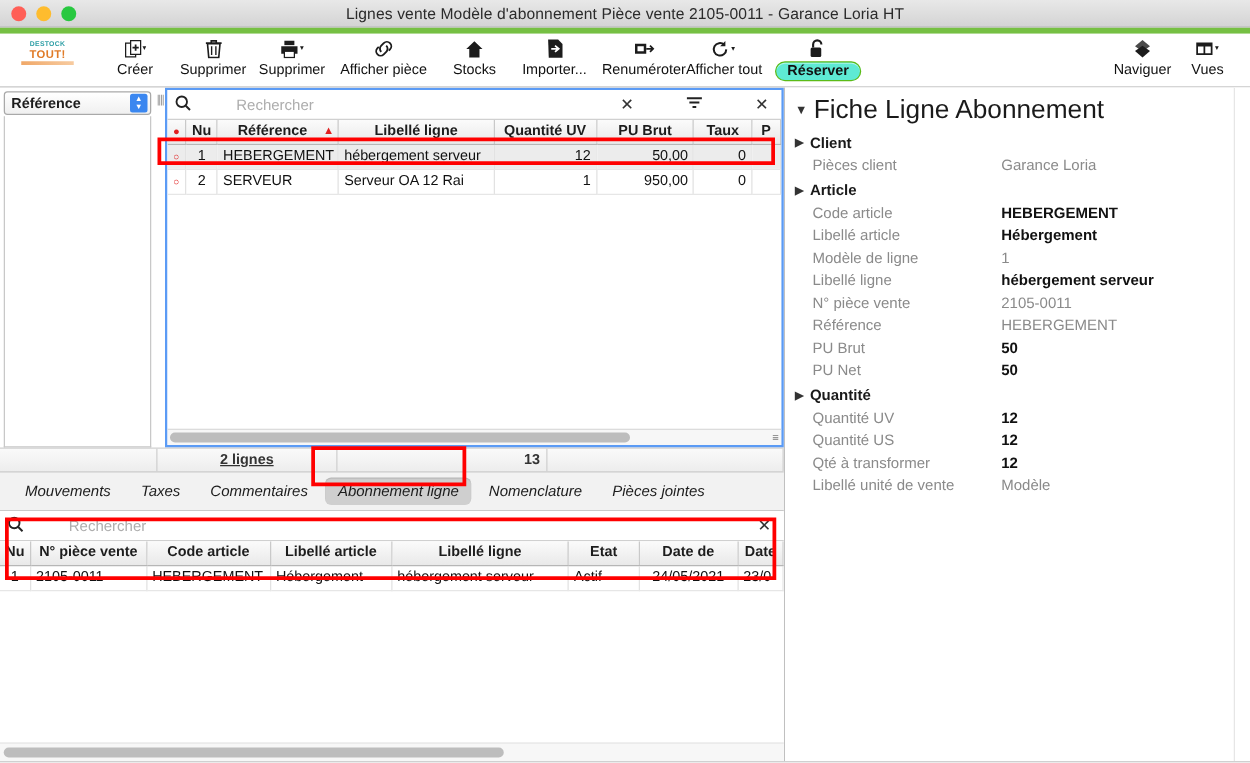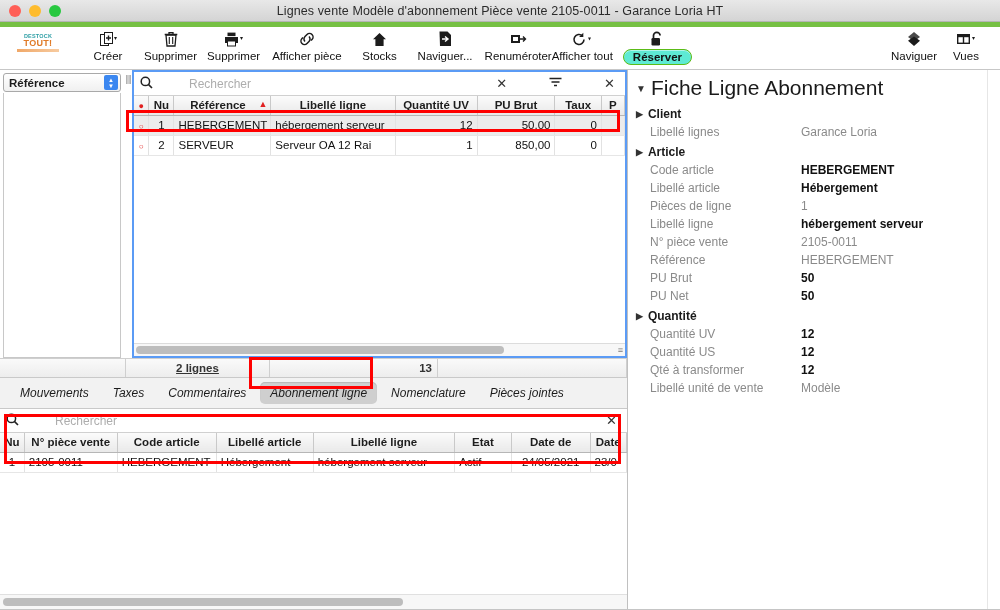--- a/index.html
+++ b/index.html
@@ -250,21 +250,21 @@
       <div class="tblabel">Stocks</div>
     </div>
 
     <div class="tbitem" style="margin-left:12px">
       <div class="tbicon">
         <svg width="14" height="16" viewBox="0 0 14 16">
             <path d="M1.5 0.6h8l3.5 3.5v11h-11z" fill="#1c1c1c"></path>
             <path d="M4 8h6M7 5.5l3 2.5-3 2.5" stroke="#fff" stroke-width="1.4" fill="none"></path>
           </svg>
       </div>
-      <div class="tblabel">Naviguer...</div>
+      <div class="tblabel">Importer...</div>
     </div>
 
     <div class="tbitem" style="margin-left:12px">
       <div class="tbicon">
         <svg width="17" height="14" viewBox="0 0 17 14">
             <rect x="1" y="3" width="9" height="8" fill="#1c1c1c"></rect>
             <rect x="3" y="5" width="5" height="4" fill="#fff"></rect>
             <path d="M10 7h5M13 4.5l2.5 2.5-2.5 2.5" stroke="#1c1c1c" stroke-width="1.4" fill="none"></path>
           </svg>
       </div>
@@ -391,21 +391,21 @@
                   <td class="num">50,00</td>
                   <td class="num">0</td>
                   <td></td>
                 </tr>
                 <tr>
                   <td class="ctr"><span style="color:#e12020;font-size:8px">○</span></td>
                   <td class="ctr">2</td>
                   <td>SERVEUR</td>
                   <td>Serveur OA 12 Rai</td>
                   <td class="num">1</td>
-                  <td class="num">850,00</td>
+                  <td class="num">950,00</td>
                   <td class="num">0</td>
                   <td></td>
                 </tr>
               </tbody>
             </table>
           </div>
 
           <div class="hscroll">
             <div class="hthumb" style="width:368px"></div>
             <span class="resizer">≡</span>
@@ -491,38 +491,38 @@
         <div class="rp-title">
           <span class="tri-d">▼</span>
           <span>Fiche Ligne Abonnement</span>
         </div>
 
         <div class="grp">
           <span class="tri-r">▶</span>
           <span>Client</span>
         </div>
         <div class="fld">
-          <span class="k">Libellé lignes</span>
+          <span class="k">Pièces client</span>
           <span class="v">Garance Loria</span>
         </div>
 
         <div class="grp">
           <span class="tri-r">▶</span>
           <span>Article</span>
         </div>
         <div class="fld">
           <span class="k">Code article</span>
           <span class="v b">HEBERGEMENT</span>
         </div>
         <div class="fld">
           <span class="k">Libellé article</span>
           <span class="v b">Hébergement</span>
         </div>
         <div class="fld">
-          <span class="k">Pièces de ligne</span>
+          <span class="k">Modèle de ligne</span>
           <span class="v">1</span>
         </div>
         <div class="fld">
           <span class="k">Libellé ligne</span>
           <span class="v b">hébergement serveur</span>
         </div>
         <div class="fld">
           <span class="k">N° pièce vente</span>
           <span class="v">2105-0011</span>
         </div>

